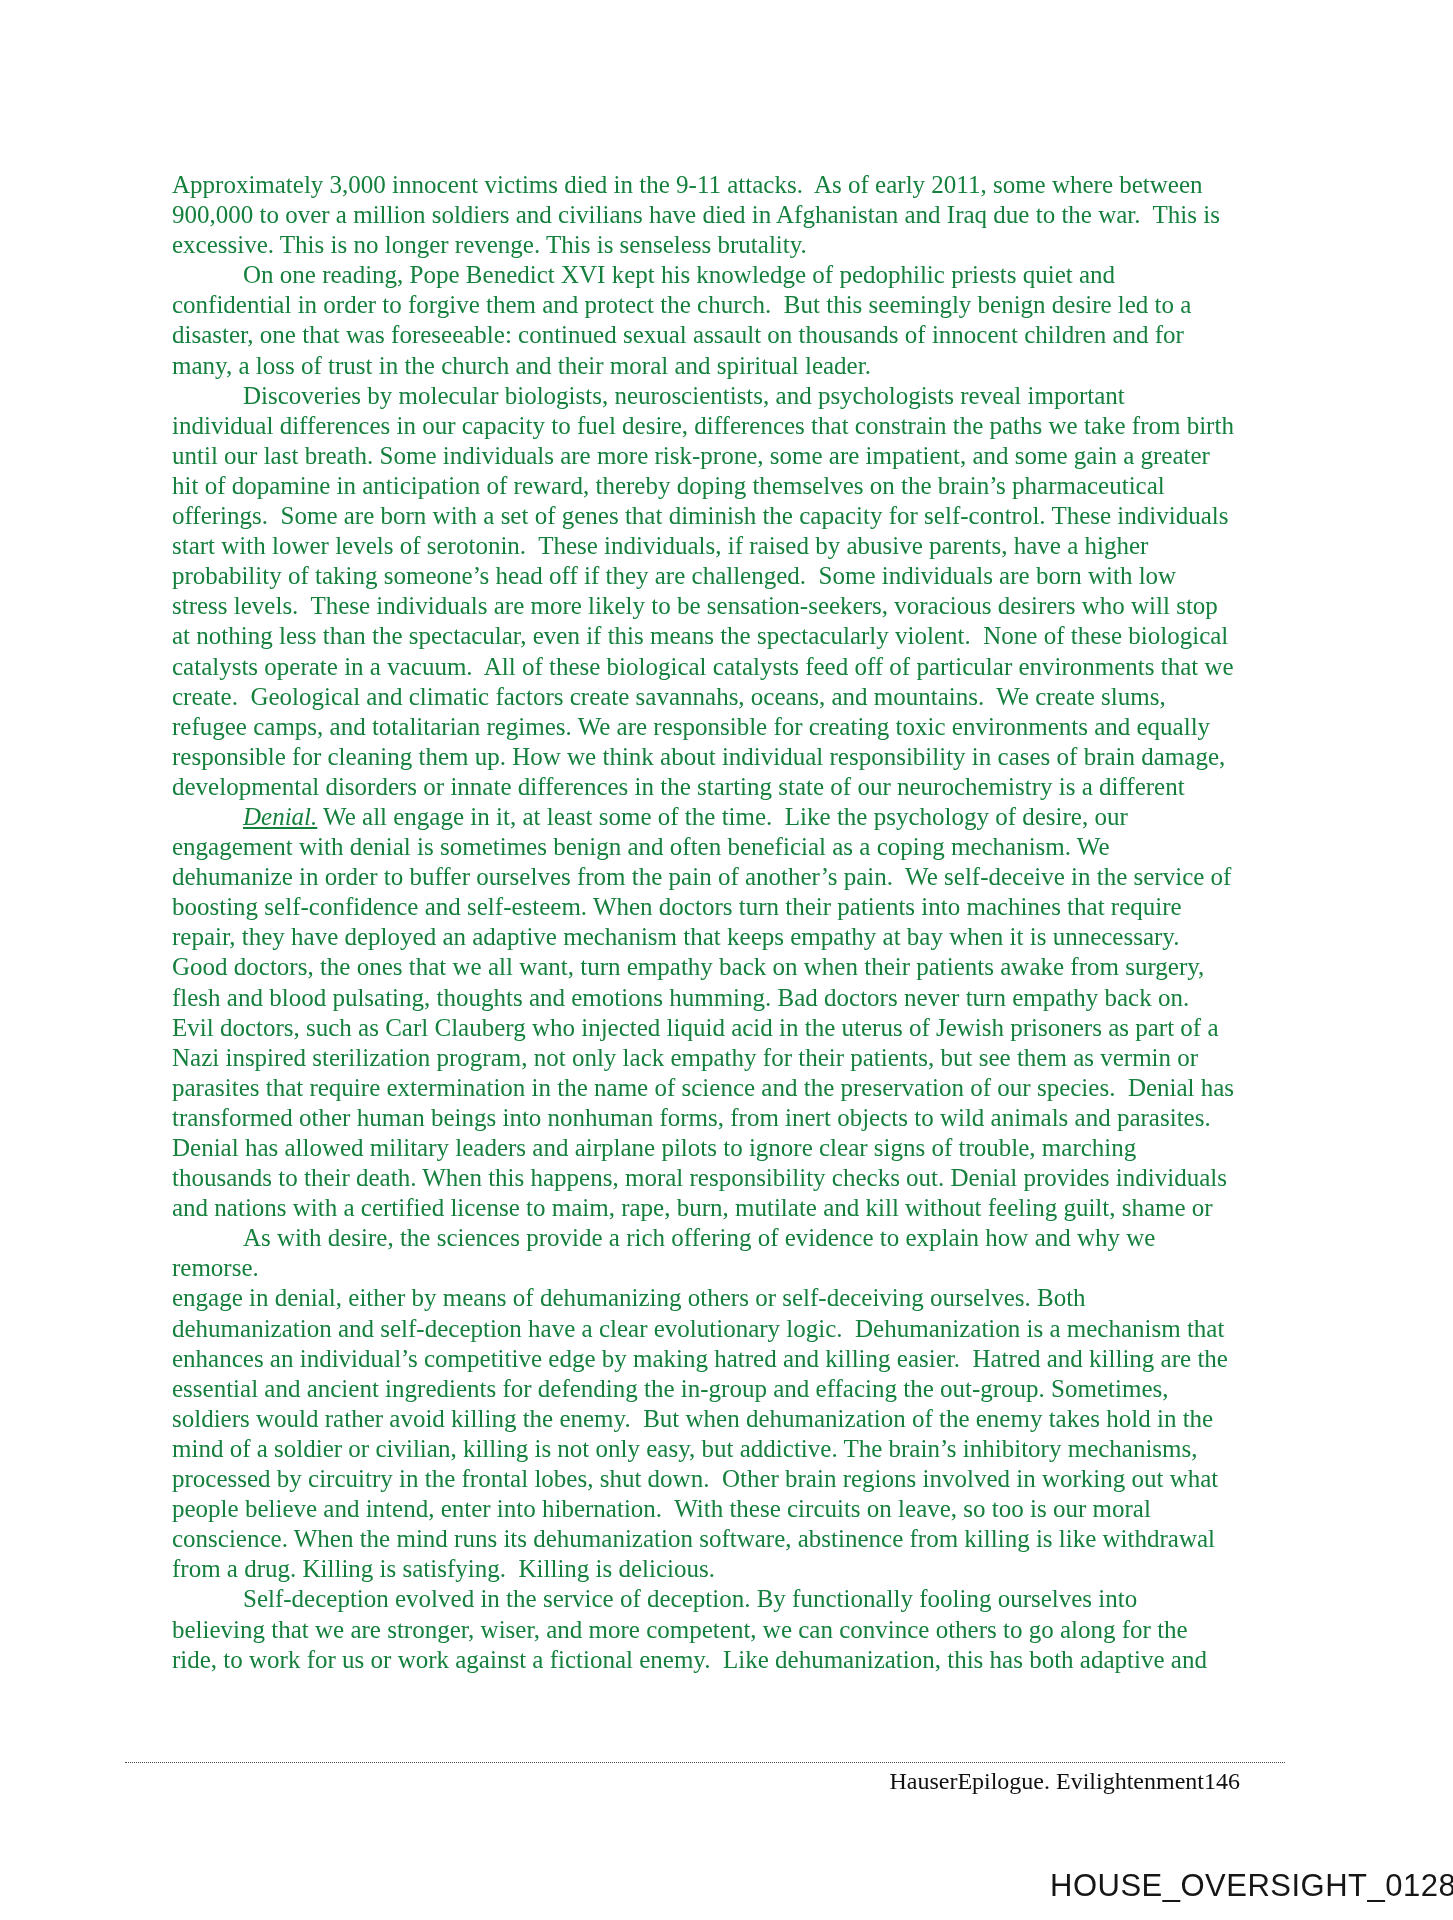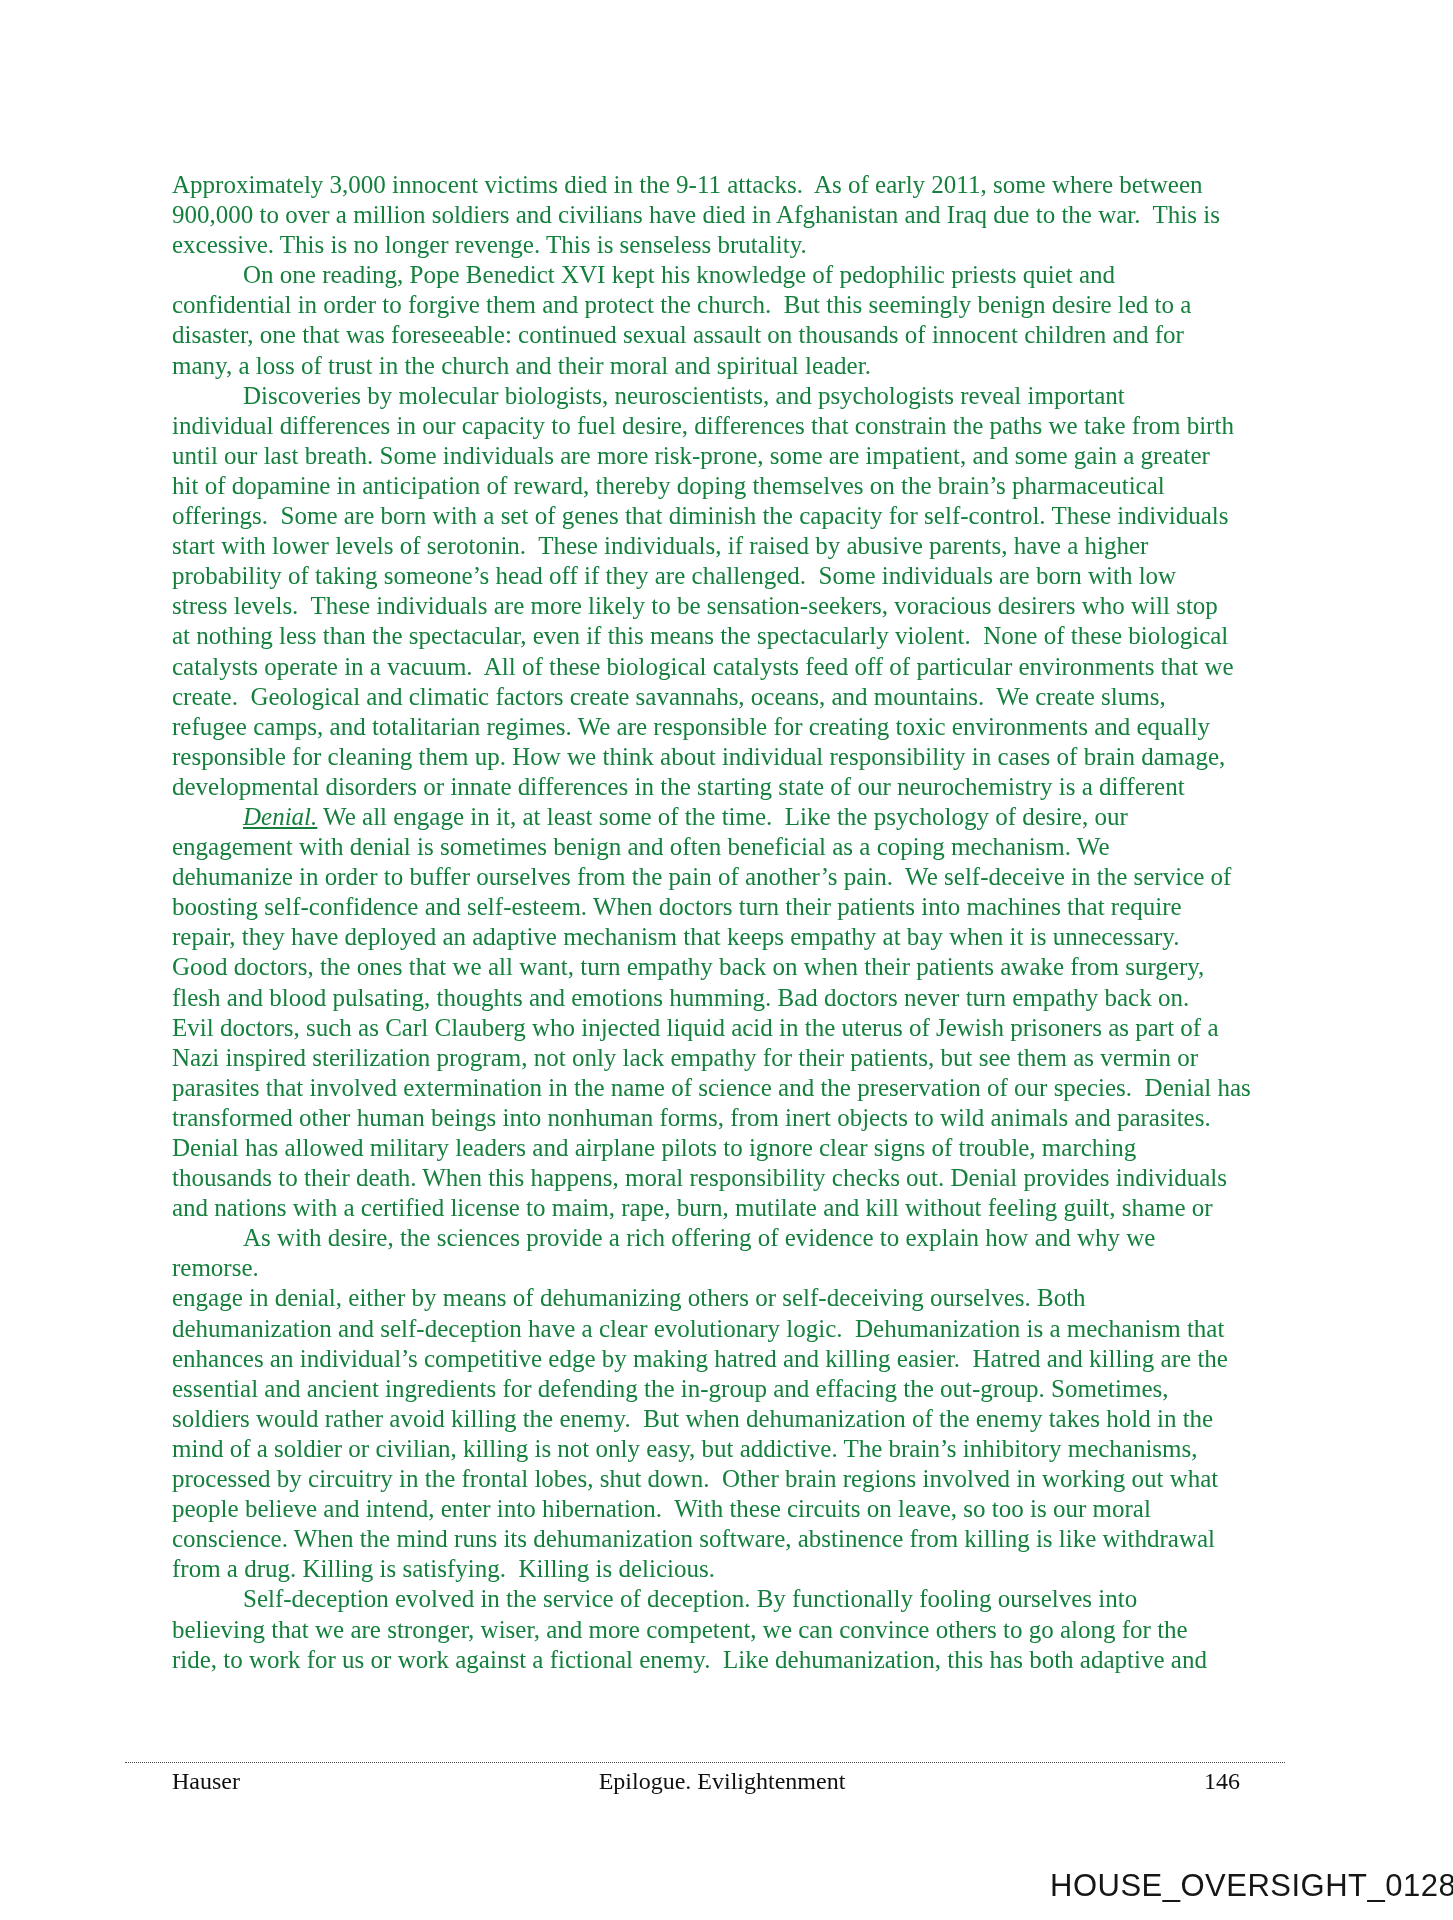--- a/index.html
+++ b/index.html
@@ -25,21 +25,21 @@
     position: absolute;
     left: 125px; top: 1762px;
     width: 1160px; height: 0;
     border-top: 1px dotted #4a4a4a;
   }
   .footer-row {
     position: absolute;
     left: 172px; top: 1768px;
     width: 1068px;
     display: flex;
-    justify-content: space-between;
+    justify-content: flex-end;
     align-items: baseline;
     font-size: 24px;
     color: #101010;
   }
   .stamp {
     position: absolute;
     left: 1050px; top: 1868px;
     font-family: "Liberation Sans", sans-serif;
     font-size: 31px;
     letter-spacing: 0.5px;
@@ -75,21 +75,21 @@
       <div class="line">developmental disorders or innate differences in the starting state of our neurochemistry is a different</div>
       <div class="line indent"><i>Denial.</i> We all engage in it, at least some of the time.  Like the psychology of desire, our</div>
       <div class="line">engagement with denial is sometimes benign and often beneficial as a coping mechanism. We</div>
       <div class="line">dehumanize in order to buffer ourselves from the pain of another’s pain.  We self-deceive in the service of</div>
       <div class="line">boosting self-confidence and self-esteem. When doctors turn their patients into machines that require</div>
       <div class="line">repair, they have deployed an adaptive mechanism that keeps empathy at bay when it is unnecessary.</div>
       <div class="line">Good doctors, the ones that we all want, turn empathy back on when their patients awake from surgery,</div>
       <div class="line">flesh and blood pulsating, thoughts and emotions humming. Bad doctors never turn empathy back on.</div>
       <div class="line">Evil doctors, such as Carl Clauberg who injected liquid acid in the uterus of Jewish prisoners as part of a</div>
       <div class="line">Nazi inspired sterilization program, not only lack empathy for their patients, but see them as vermin or</div>
-      <div class="line">parasites that involved extermination in the name of science and the preservation of our species.  Denial has</div>
+      <div class="line">parasites that require extermination in the name of science and the preservation of our species.  Denial has</div>
       <div class="line">transformed other human beings into nonhuman forms, from inert objects to wild animals and parasites.</div>
       <div class="line">Denial has allowed military leaders and airplane pilots to ignore clear signs of trouble, marching</div>
       <div class="line">thousands to their death. When this happens, moral responsibility checks out. Denial provides individuals</div>
       <div class="line">and nations with a certified license to maim, rape, burn, mutilate and kill without feeling guilt, shame or</div>
       <div class="line indent">As with desire, the sciences provide a rich offering of evidence to explain how and why we</div>
       <div class="line">remorse.</div>
       <div class="line">engage in denial, either by means of dehumanizing others or self-deceiving ourselves. Both</div>
       <div class="line">dehumanization and self-deception have a clear evolutionary logic.  Dehumanization is a mechanism that</div>
       <div class="line">enhances an individual’s competitive edge by making hatred and killing easier.  Hatred and killing are the</div>
       <div class="line">essential and ancient ingredients for defending the in-group and effacing the out-group. Sometimes,</div>

